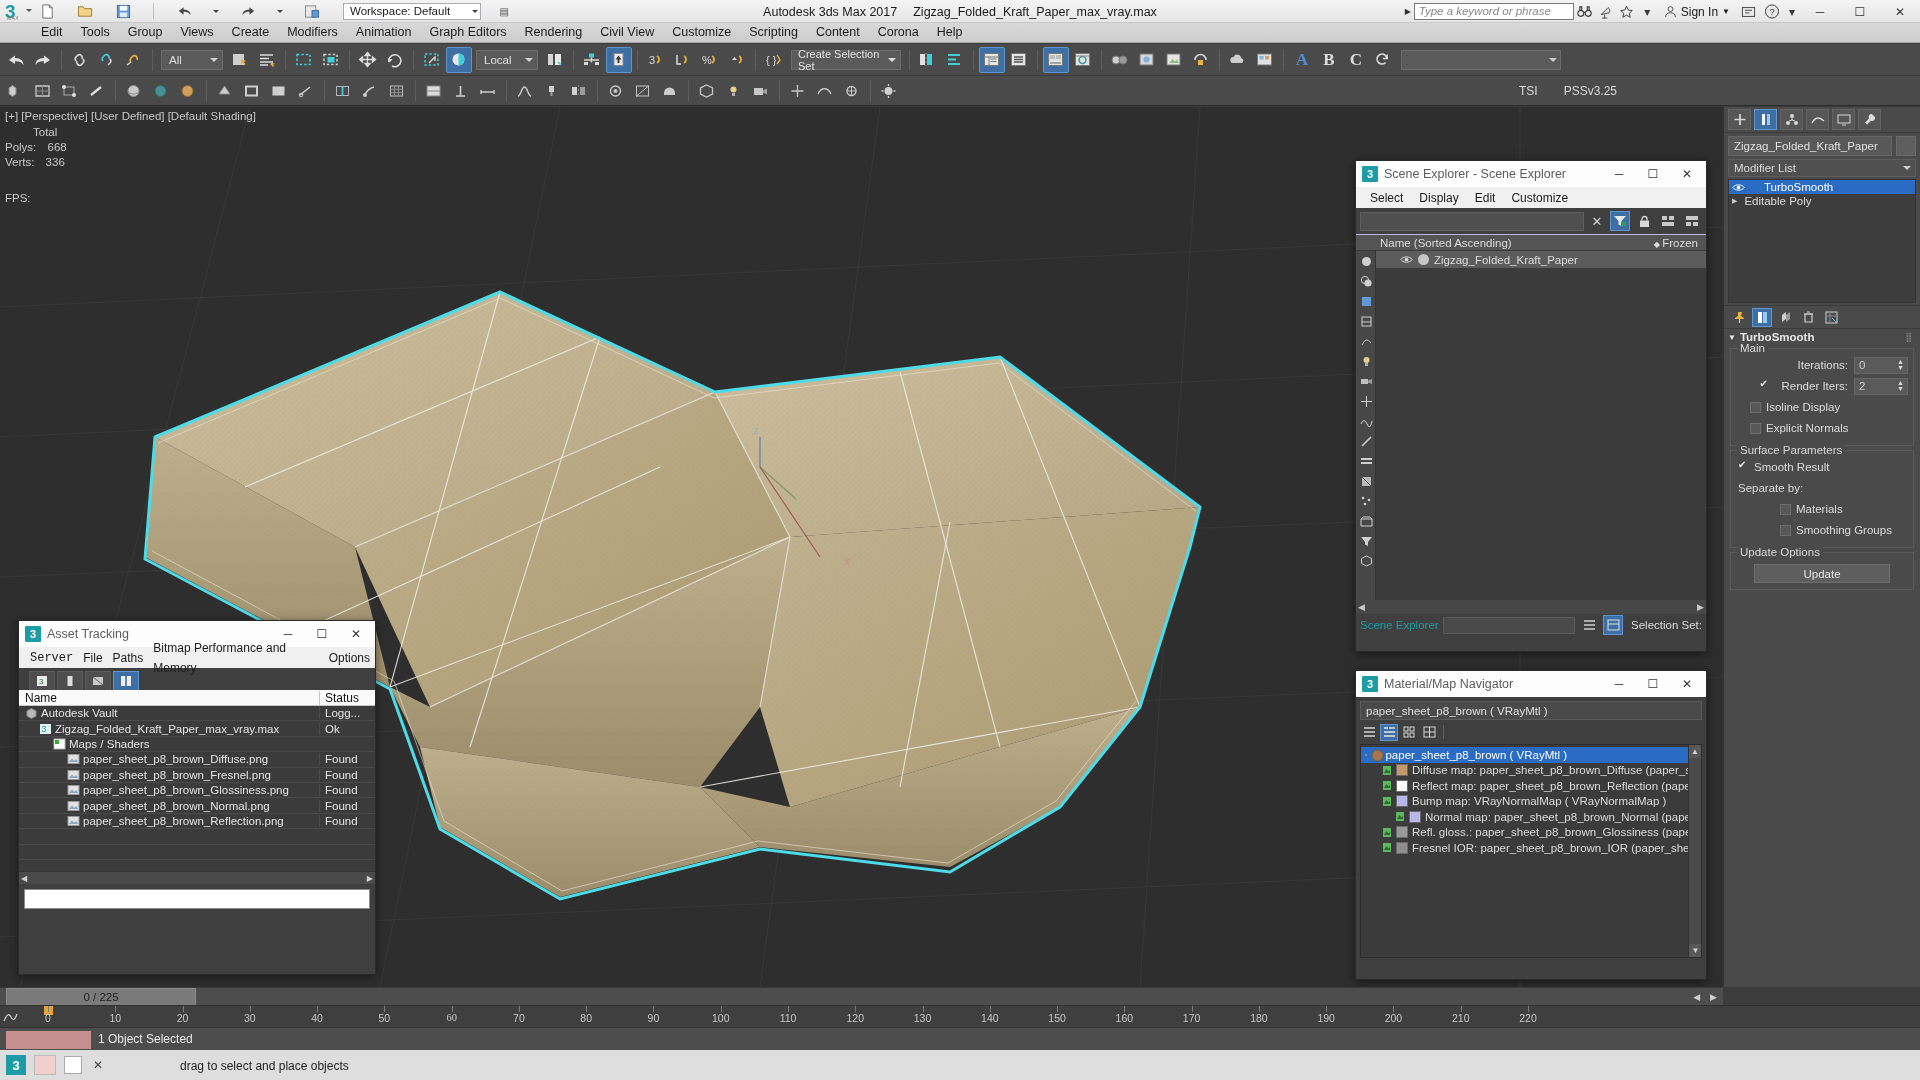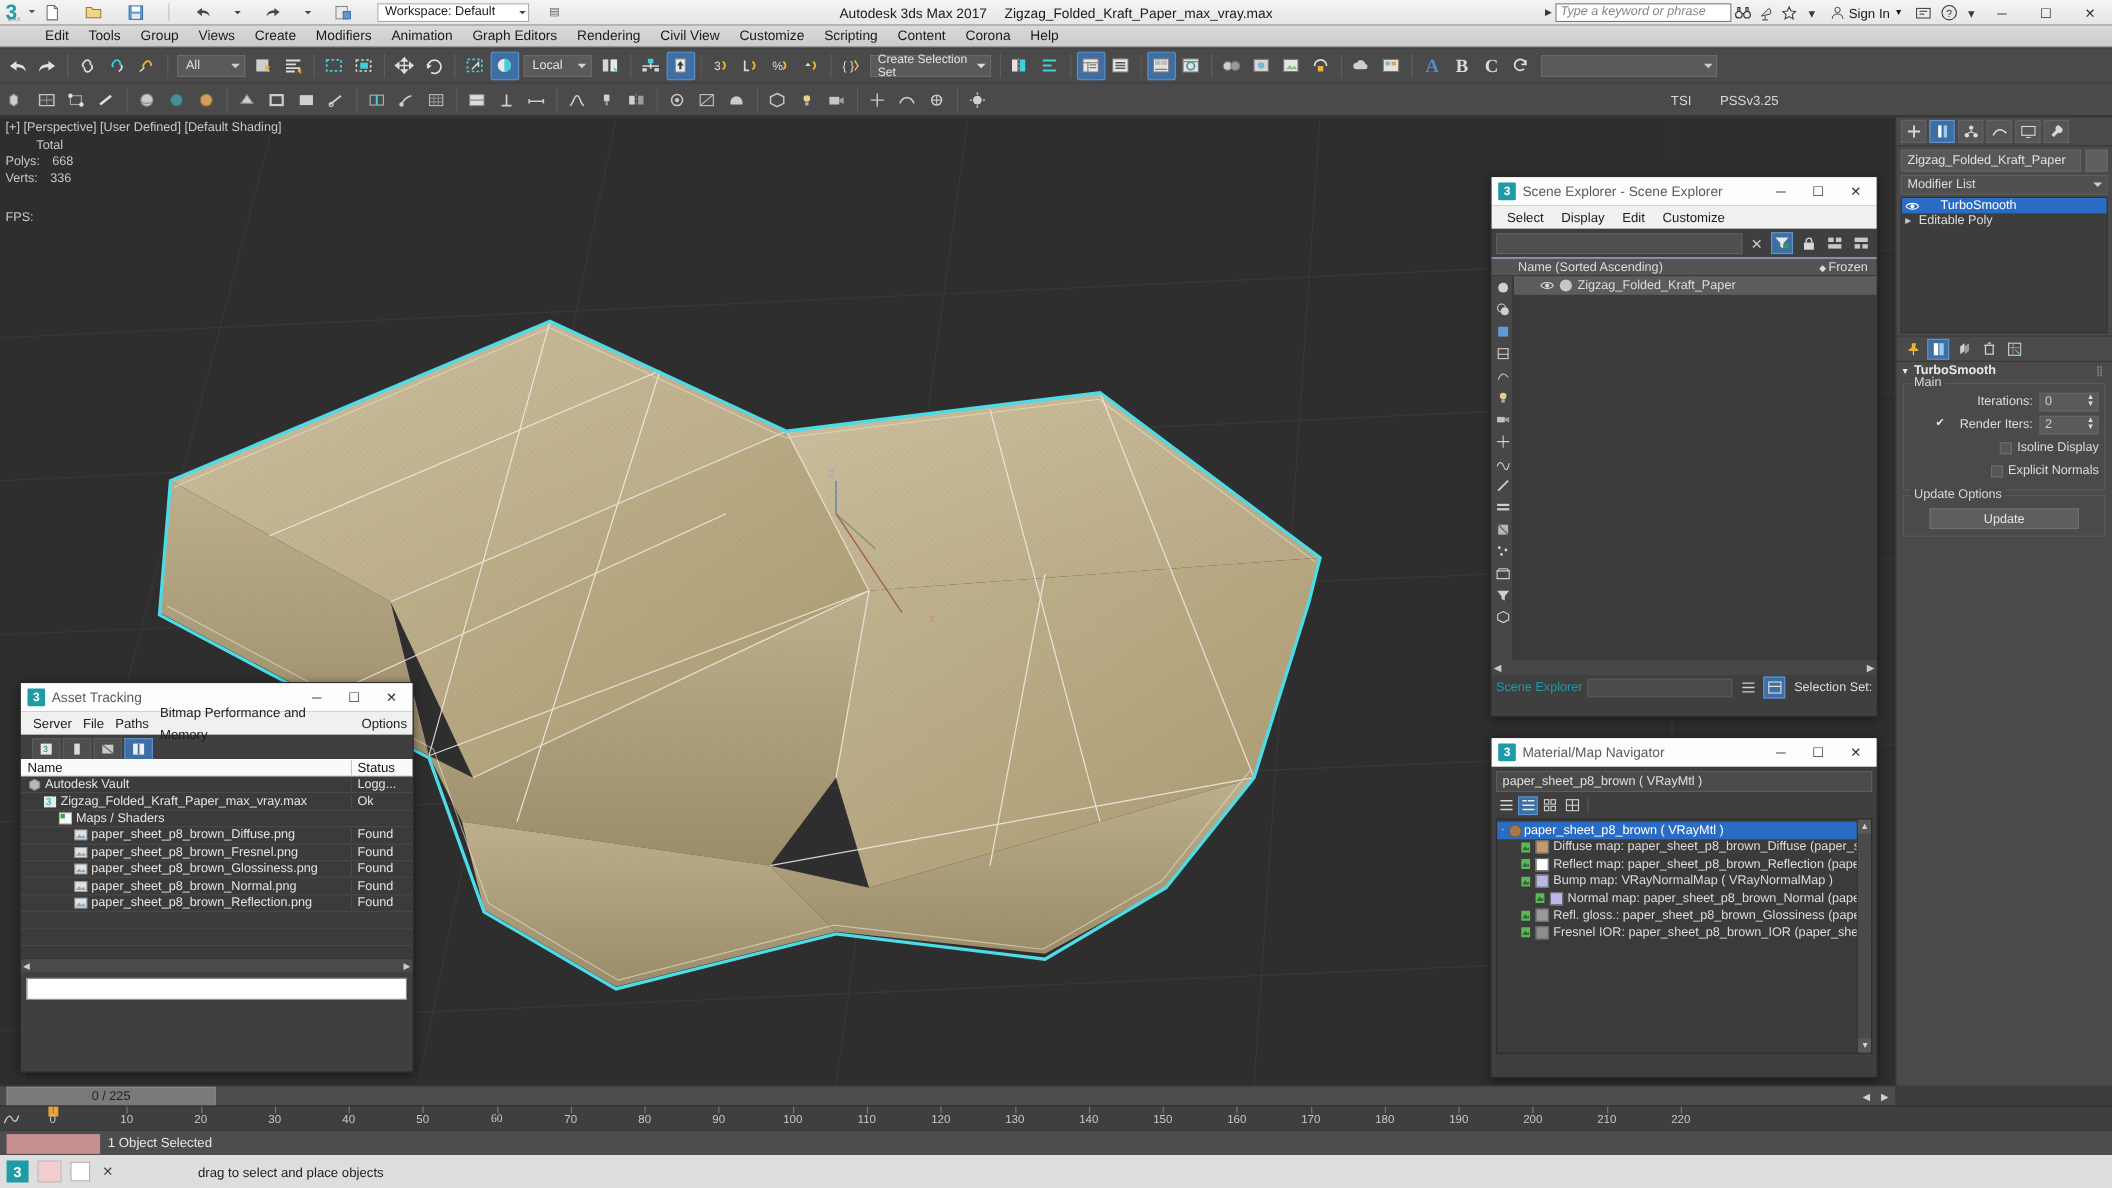--- a/index.html
+++ b/index.html
@@ -160,21 +160,21 @@
                 display:flex; align-items:center; justify-content:space-between; padding:0 4px 0 5px; font-size:11.5px;}
   .cp-stack { margin:2px 4px; background:#3d3d3d; border:1px solid #343434; height:124px;}
   .cp-srow { height:14px; display:flex; align-items:center; gap:5px; font-size:11.5px; padding-left:3px;}
   .cp-srow.sel { background:#2a6bc4; color:#fff;}
   .cp-stoolbar { height:24px; display:flex; align-items:center; gap:3px; padding:2px 5px; border-top:1px solid #3a3a3a; border-bottom:1px solid #3a3a3a;}
   .cp-stb { width:20px; height:19px; display:flex; align-items:center; justify-content:center; color:#d2d2d2; border:1px solid transparent;}
   .cp-stb.act { background:#3d6fa5; border-color:#6095cd;}
   .roll-hdr { height:16px; display:flex; align-items:center; gap:4px; font-size:11.5px; font-weight:bold; color:#e8e8e8; padding-left:4px;}
   .grp { margin:3px 6px 4px; border:1px solid #5a5a5a; padding:7px 5px 5px; position:relative;}
   .grp-lbl { position:absolute; top:-7px; left:6px; background:#4a4a4a; padding:0 3px; font-size:11.5px; color:#d8d8d8;}
-  .row { display:flex; align-items:center; height:18px; font-size:11.5px; margin-bottom:3px;justify-content:flex-end;}
+  .row { display:flex; align-items:center; height:18px; font-size:11.5px; margin-bottom:3px;}
   .spin { width:54px; height:17px; background:#5a5a5a; border:1px solid #666; display:flex; align-items:center; justify-content:space-between; padding:0 1px 0 4px; color:#cfcfcf;}
   .spin .arrows { display:flex; flex-direction:column; width:9px; line-height:6px; font-size:7px; color:#ddd;}
   .ck { width:11px; height:11px; border:1px solid #6d6d6d; background:#575757; margin-right:5px; flex:none; position:relative;}
   .ck.on::after { content:"✔"; position:absolute; left:0px; top:-3px; font-size:10px; color:#e9e9e9;}
   .ck.flat { border:none; background:transparent;}
   .rd { width:11px; height:11px; border-radius:50%; background:#5c5c5c; border:1px solid #6d6d6d; margin-right:6px; flex:none; position:relative;}
   .rd.on { background:#b9b9b9; }
   .btn3d { height:19px; background:#5e5e5e; border:1px solid #6e6e6e; display:flex; align-items:center; justify-content:center; font-size:11.5px; color:#e4e4e4;}
 
   
@@ -1202,21 +1202,21 @@
     <div class="fw-title">
       <div class="fw-ico">3</div>
       <span>Asset Tracking</span>
       <div class="fw-btns">
         <div class="fw-b">─</div>
         <div class="fw-b">☐</div>
         <div class="fw-b close">✕</div>
       </div>
     </div>
     <div class="fw-menu" id="at-menu">
-        <span style="padding: 0px 5px;">Server</span>
+        <span style="padding: 0px 5px; font-family: Liberation Mono, monospace;">Server</span>
         <span style="padding: 0px 5px;">File</span>
         <span style="padding: 0px 5px;">Paths</span>
         <span style="padding: 0px 5px;">Bitmap Performance and Memory</span>
         <span style="padding: 0px 5px;">Options</span>
       </div>
     <div class="at-tabs">
       <div class="at-tab">
         <svg width="12" height="12" viewBox="0 0 12 12">
             <rect x="1" y="1" width="10" height="10" fill="#e8e8e8"></rect>
             <text x="3" y="9" font-size="8" fill="#1d7a3c" font-family="Liberation Sans">3</text>
@@ -1491,20 +1491,38 @@
       <div class="row" style="padding-left:14px">
         <span class="ck"></span>
         <span>Isoline Display</span>
       </div>
       <div class="row" style="padding-left:14px">
         <span class="ck"></span>
         <span>Explicit Normals</span>
       </div>
     </div>
 
+    <div class="grp">
+      <div class="grp-lbl">Surface Parameters</div>
+      <div class="row" style="padding-left:2px">
+        <span class="ck on flat"></span>
+        <span>Smooth Result</span>
+      </div>
+      <div class="row" style="padding-left:2px">
+        <span>Separate by:</span>
+      </div>
+      <div class="row" style="padding-left:44px">
+        <span class="ck"></span>
+        <span>Materials</span>
+      </div>
+      <div class="row" style="padding-left:44px">
+        <span class="ck"></span>
+        <span>Smoothing Groups</span>
+      </div>
+    </div>
 
     <div class="grp">
       <div class="grp-lbl">Update Options</div>
       <div class="btn3d" style="margin:4px 18px 1px">Update</div>
     </div>
   </div>
 
   <div class="timeline">
     <div class="tl-slider">
       <div style="text-align:center;line-height:16px;font-size:11.5px;color:#222">0 / 225</div>

